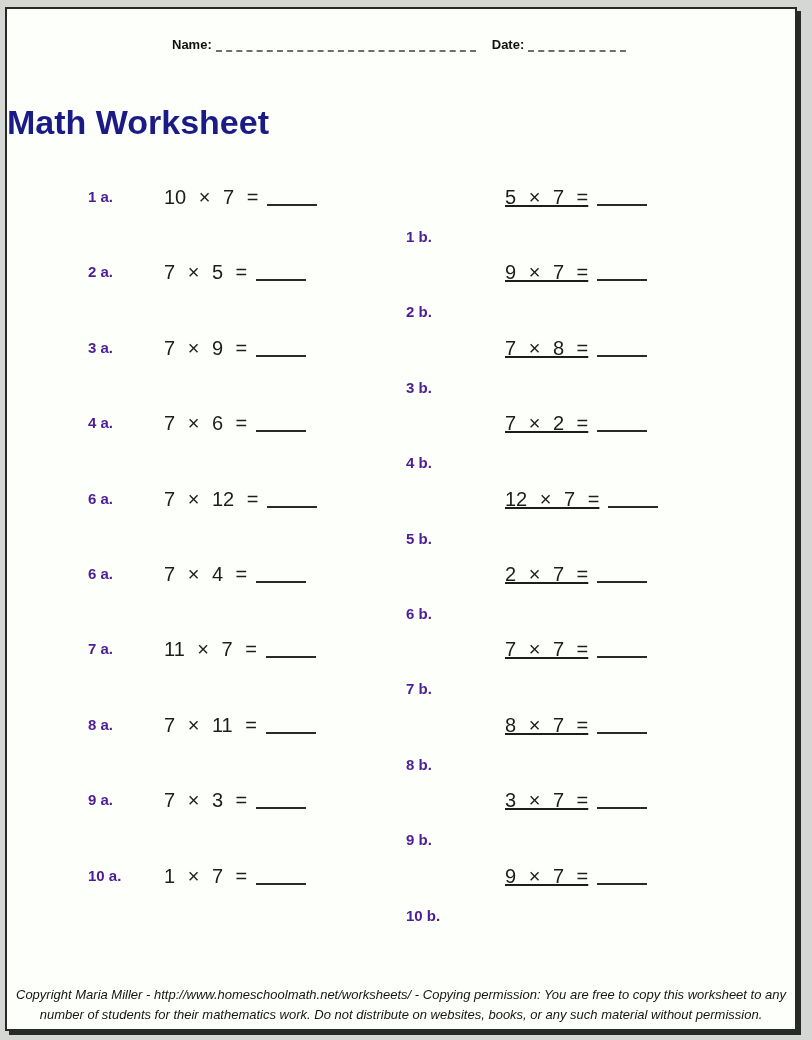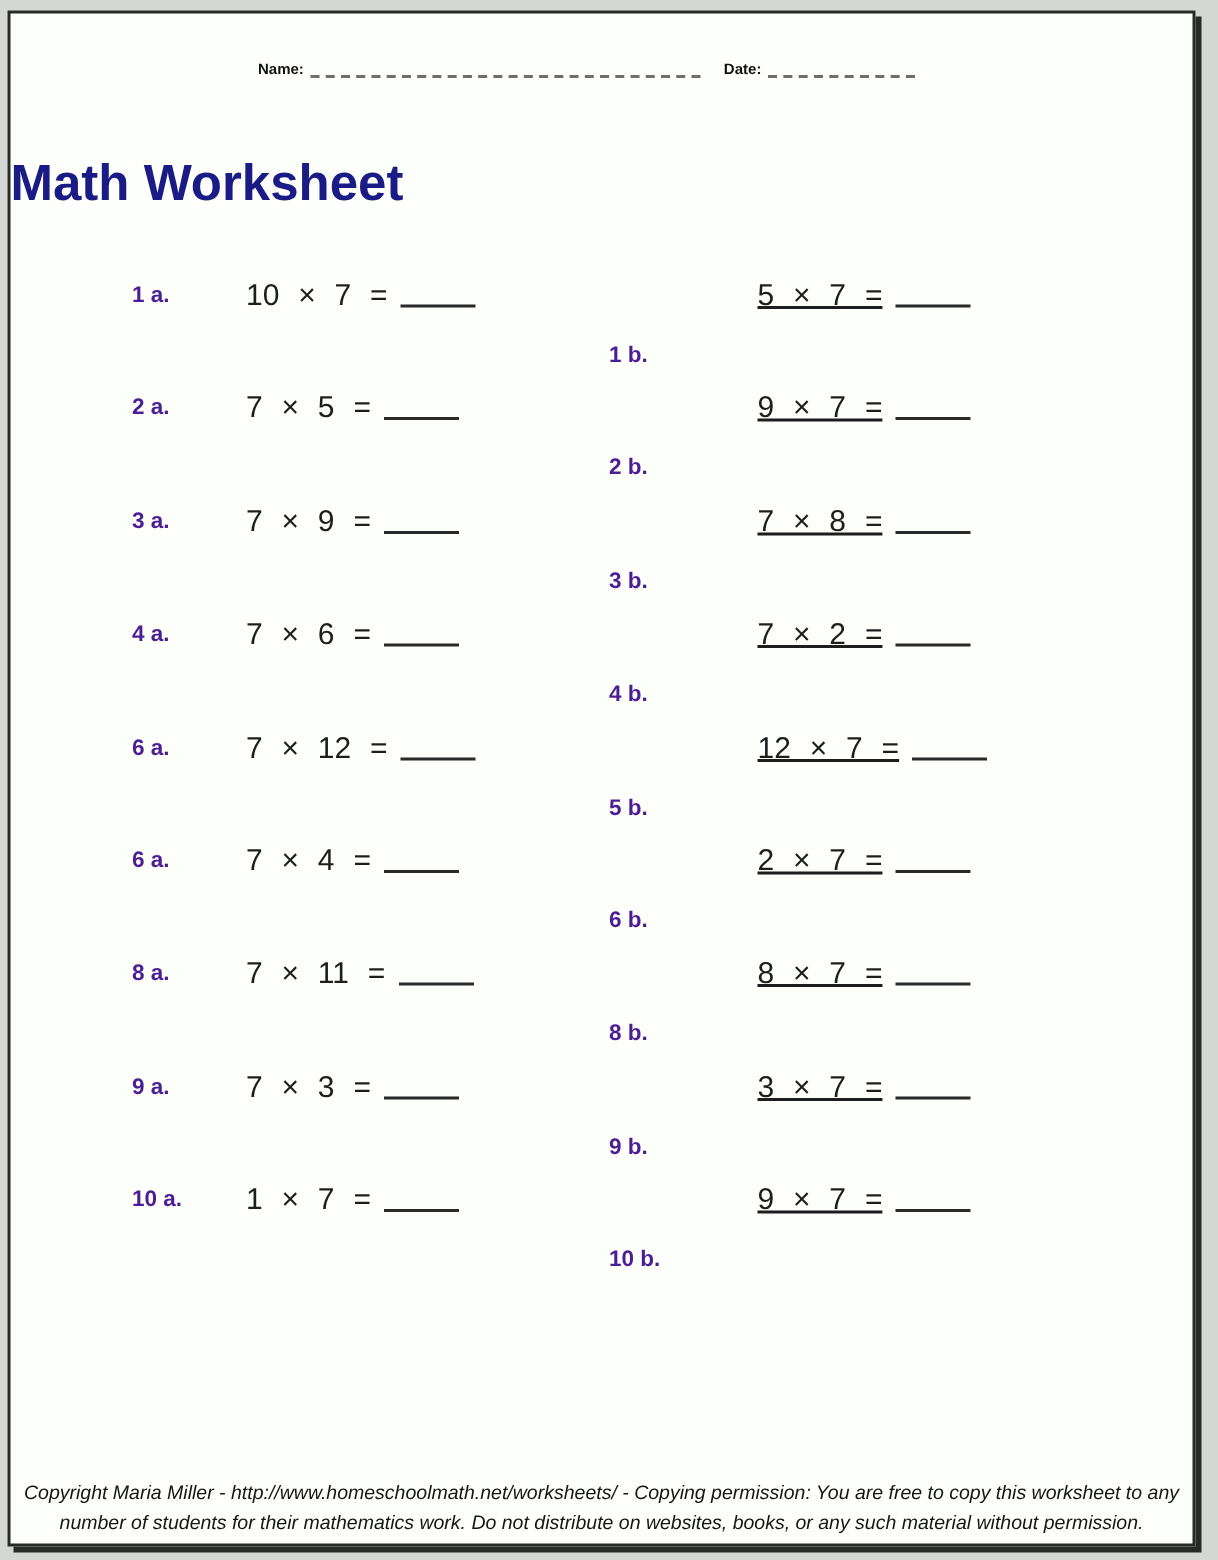--- a/index.html
+++ b/index.html
@@ -17,21 +17,21 @@
     background:#fdfffb;
     border:2px solid #272b27;
     box-shadow:4px 4px 0 0 #272b27;
   }
   
   .meta-row {
     position:absolute;
     left:165px; top:28px;
     display:flex;
     align-items:flex-end;
-    font-size:10px;
+    font-size:13px;
     font-weight:bold;
     color:#111;
     white-space:nowrap;
   }
   .meta-line {
     display:inline-block;
     height:15px;
     border-bottom:2px dashed #6e6e6e;
     margin-left:4px;
   }
@@ -150,20 +150,26 @@
       <span class="pline col-b"><span class="pexpr">12 × 7 =</span><span class="pblank"></span></span>
     </div>
 
     <div class="prow">
       <span class="plabel col-a">6 a.</span>
       <span class="pline col-a"><span class="pexpr">7 × 4 =</span><span class="pblank"></span></span>
       <span class="plabel col-b">6 b.</span>
       <span class="pline col-b"><span class="pexpr">2 × 7 =</span><span class="pblank"></span></span>
     </div>
 
+    <div class="prow">
+      <span class="plabel col-a">7 a.</span>
+      <span class="pline col-a"><span class="pexpr">11 × 7 =</span><span class="pblank"></span></span>
+      <span class="plabel col-b">7 b.</span>
+      <span class="pline col-b"><span class="pexpr">7 × 7 =</span><span class="pblank"></span></span>
+    </div>
 
     <div class="prow">
       <span class="plabel col-a">8 a.</span>
       <span class="pline col-a"><span class="pexpr">7 × 11 =</span><span class="pblank"></span></span>
       <span class="plabel col-b">8 b.</span>
       <span class="pline col-b"><span class="pexpr">8 × 7 =</span><span class="pblank"></span></span>
     </div>
 
     <div class="prow">
       <span class="plabel col-a">9 a.</span>

